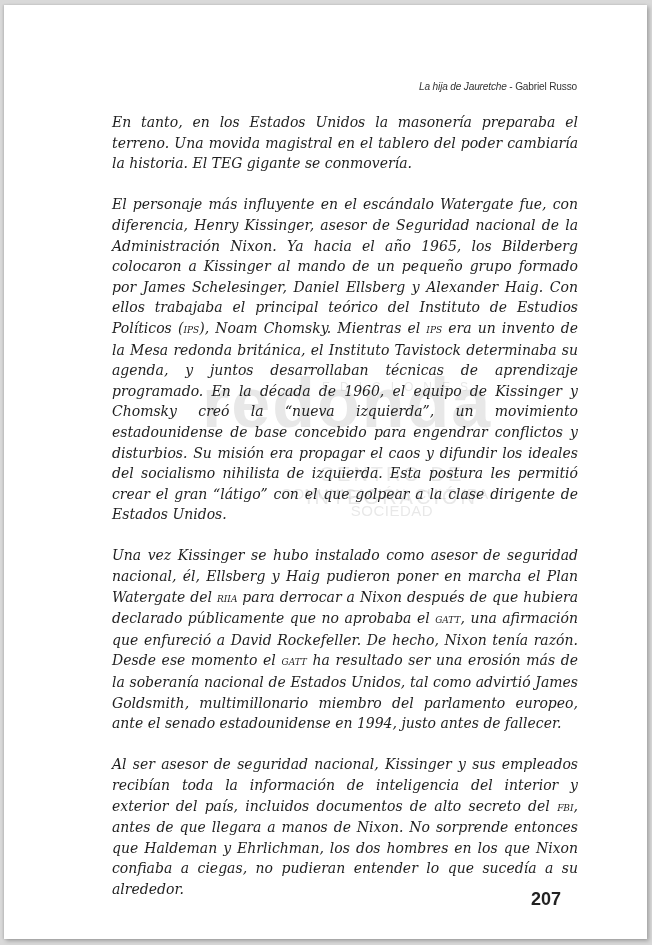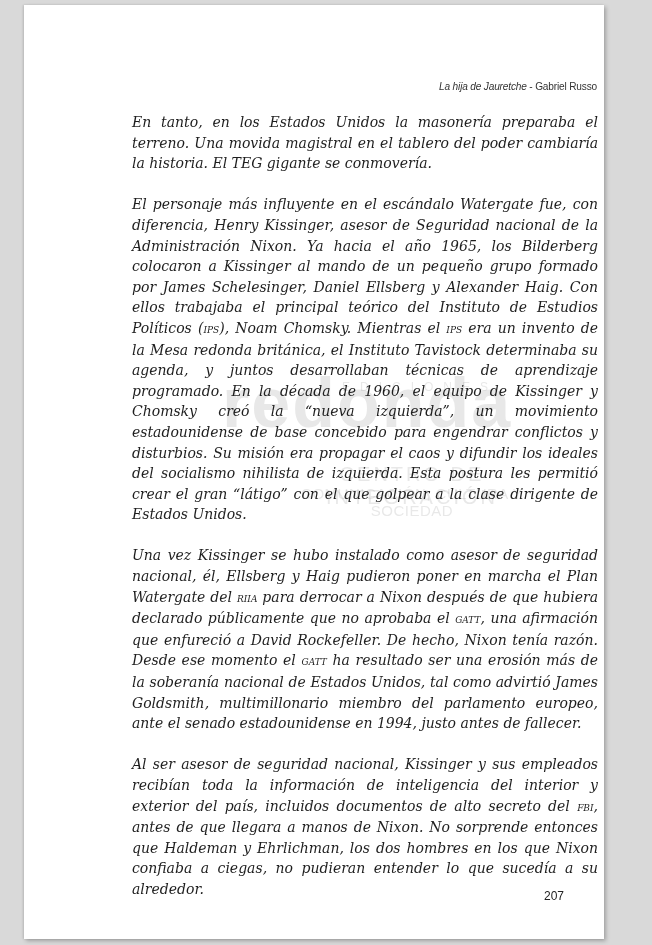--- a/index.html
+++ b/index.html
@@ -5,24 +5,23 @@
     html, body { margin: 0; padding: 0; }
     body {
       width: 652px; height: 945px;
       background: #d9d9d9;
       position: relative;
       overflow: hidden;
     }
     .page {
       position: absolute;
       left: 4px; top: 5px;
-      width: 580px; height: 934px;
+      width: 643px; height: 934px;
       background: #ffffff;
       box-shadow: 2px 2px 4px rgba(0,0,0,0.25), -1px 0 2px rgba(0,0,0,0.12);
-      margin-left: 20px;
     }
     .running-head {
       position: absolute;
       left: 108px; width: 465px;
       top: 75px;
       text-align: right;
       font-family: "Liberation Sans", sans-serif;
       font-size: 11.5px;
       color: #333;
       letter-spacing: -0.2px;
@@ -54,24 +53,24 @@
       text-align: center;
     }
     .watermark .wm-top { font-size: 12px; letter-spacing: 10px; position: absolute; left: 160px; top: -25px; }
     .watermark .wm-logo { font-size: 70px; font-weight: bold; position: absolute; left: 40px; top: -42px; letter-spacing: 2px; }
     .watermark .wm-line1 { font-size: 20px; letter-spacing: 3px; position: absolute; left: 80px; top: 58px; width: 300px; }
     .watermark .wm-line2 { font-size: 15px; letter-spacing: 0.5px; position: absolute; left: 80px; top: 80px; width: 300px; }
     .page-number {
       position: absolute;
       left: 520px; width: 44px;
       top: 884px;
-      text-align: left;
+      text-align: center;
       font-family: "Liberation Sans", sans-serif;
-      font-weight: normal;
-      font-size: 12px;
+      font-weight: bold;
+      font-size: 18px;
       color: #222;
     }
   </style>
 </head>
 <body>
 
 <div class="page">
 
   <div class="running-head">
     <span class="title">La hija de Jauretche</span><span> - </span><span>Gabriel Russo</span>

